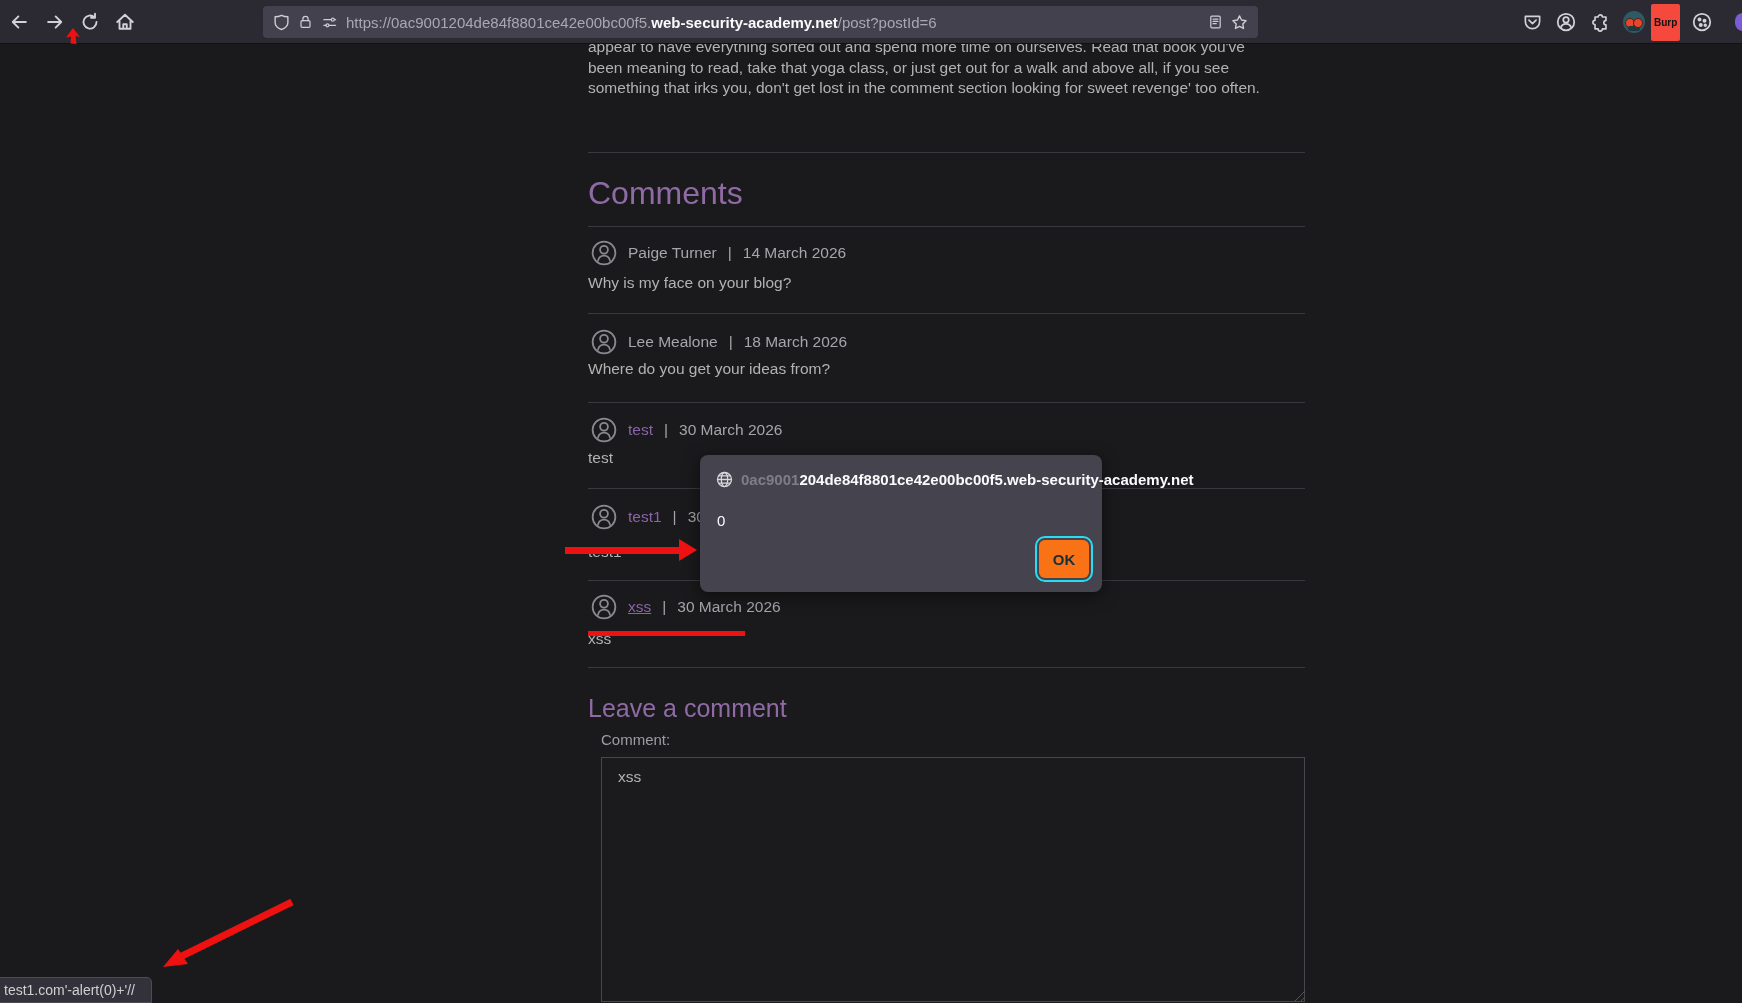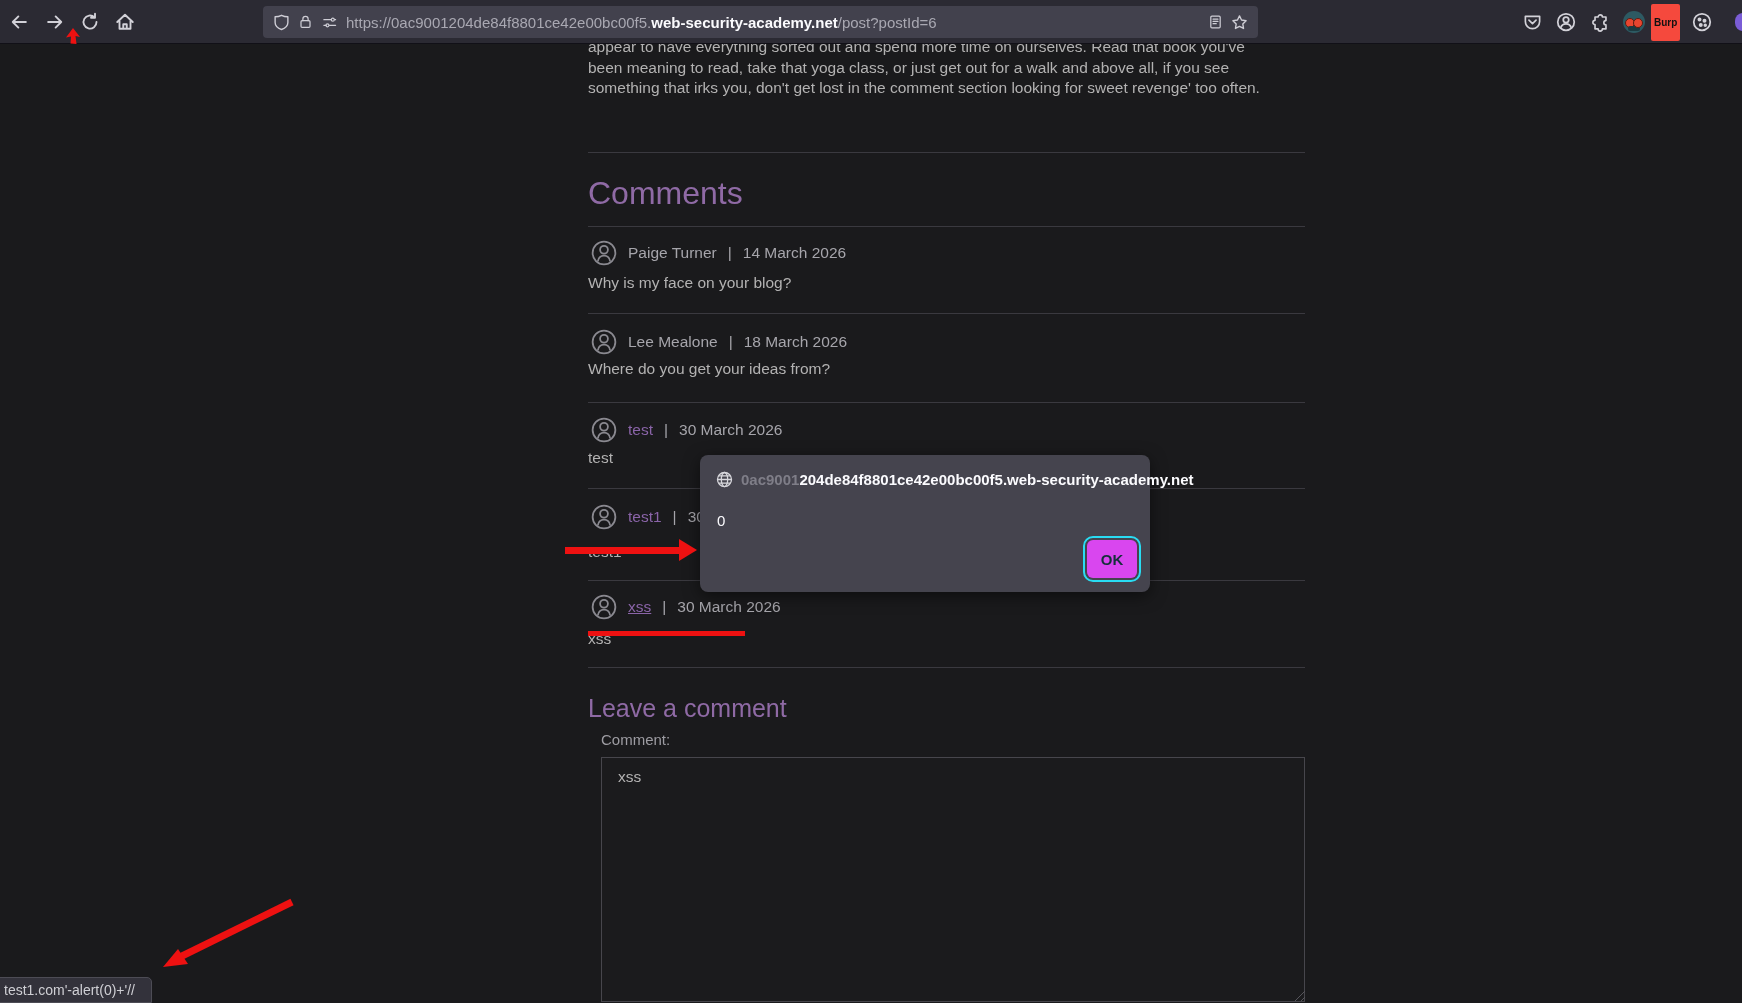--- a/index.html
+++ b/index.html
@@ -60,30 +60,30 @@
   .field-label { position:absolute; left:13px; top:731px; font-size:15px; color:#9d9ca2; }
   .comment-box { position:absolute; left:13px; top:757px; width:704px; height:245px;
                  background:#1b1b1d; border:1px solid #47464c; color:#b3b2b2;
                  font-family:"Liberation Sans", sans-serif; font-size:15.5px;
                  padding:10px 16px; resize:none; outline:none; }
   .grip { position:absolute; left:1292px; top:988px; width:13px; height:13px; z-index:5;
           background:repeating-linear-gradient(135deg, transparent 0 3px, #55545a 3px 4px);
           clip-path:polygon(100% 0, 100% 100%, 0 100%); }
 
   
-  .dialog { position:absolute; left:700px; top:455px; width:450px; height:137px;
+  .dialog { position:absolute; left:700px; top:455px; width:402px; height:137px;
             background:#45444e; border-radius:8px; box-shadow:0 4px 16px rgba(0,0,0,.5); z-index:60; }
   .dialog-head { position:absolute; left:16px; top:16px; display:flex; align-items:center; gap:8px; }
   .dialog-head svg { stroke:#d7d7dc; fill:none; stroke-width:1.2; }
   .dialog-title { font-size:15px; font-weight:700; white-space:nowrap; }
   .dialog-title .t-dim { color:#7f7e88; }
   .dialog-title .t-main { color:#fbfbfe; }
   .dialog-msg { position:absolute; left:17px; top:57px; font-size:15px; color:#fbfbfe; }
   .ok-btn { position:absolute; right:13px; bottom:14px; width:50px; height:38px;
-            background:#d946ef; color:#14303a; font-weight:700; font-size:15px;
+            background:#f97316; color:#14303a; font-weight:700; font-size:15px;
             border:none; border-radius:6px; outline:2px solid #29dcf2; outline-offset:2px;
             font-family:"Liberation Sans", sans-serif; }
 
   
   .anno { z-index:80; position:absolute; }
   .arrowA-shaft { left:565px; top:547px; width:116px; height:7px; background:#ee1111; }
   .arrowA-head { left:679px; top:539px; width:0; height:0;
                  border-top:11px solid transparent; border-bottom:11px solid transparent;
                  border-left:18px solid #ee1111; }
   .xss-underline { left:588px; top:631px; width:157px; height:5px; background:#ee1111; }

